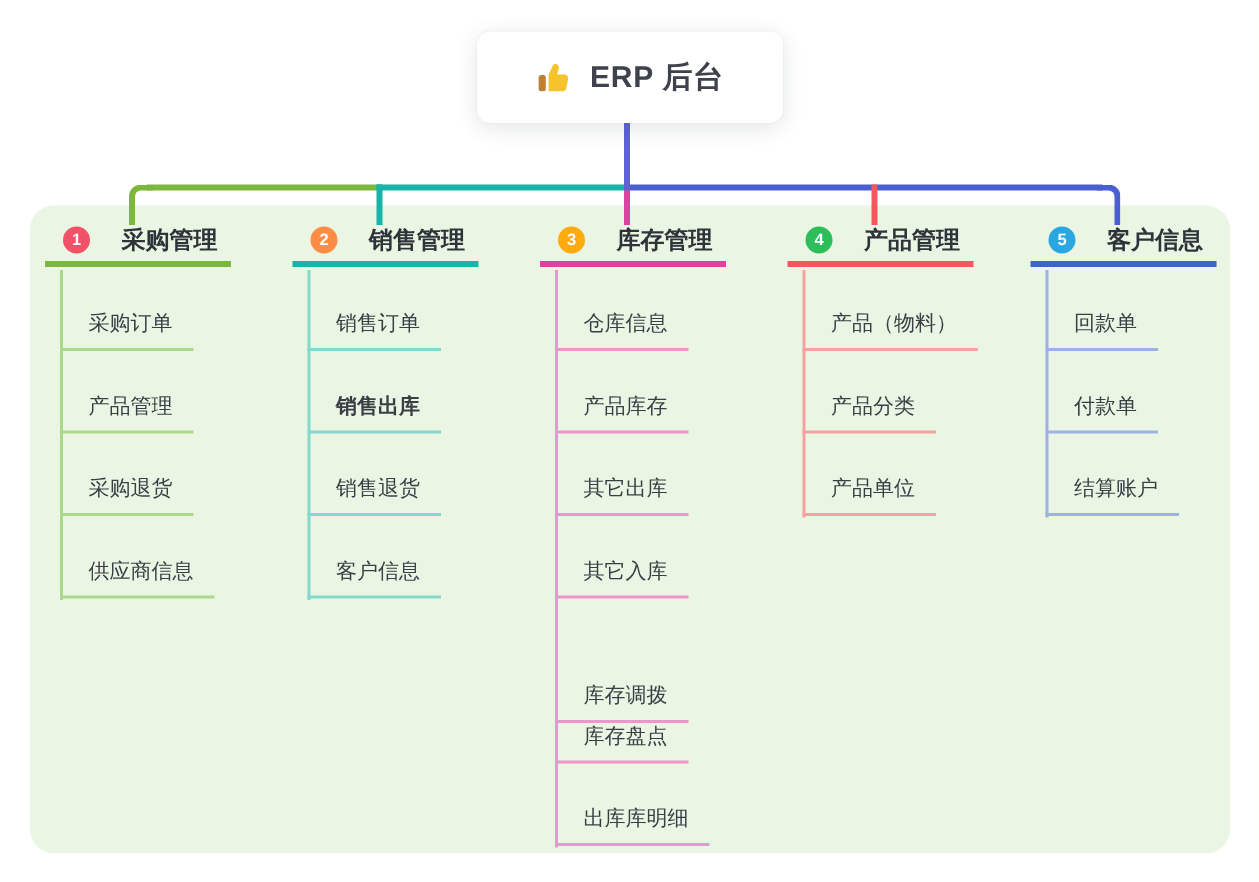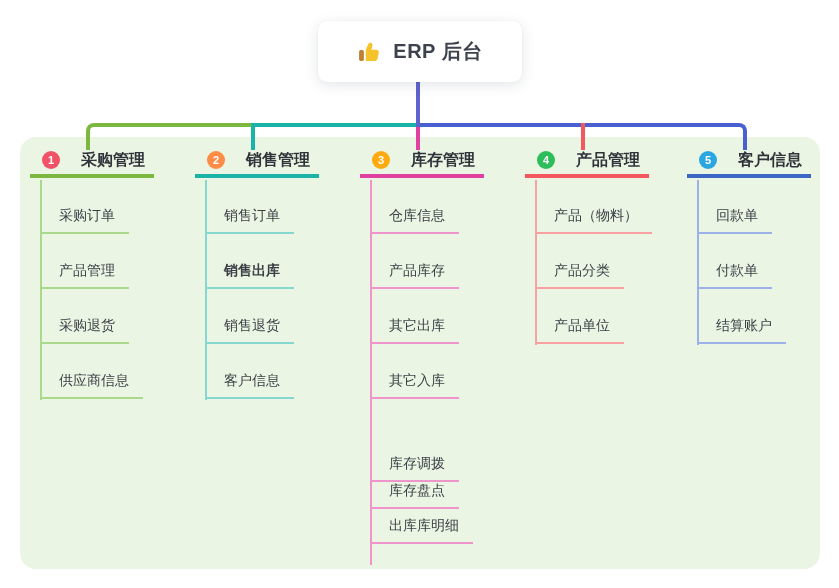--- a/index.html
+++ b/index.html
@@ -70,21 +70,21 @@
         <div class="badge" style="background: rgb(255, 171, 15);">3</div>
         <div class="branch-label">库存管理</div>
       </div>
       <div class="rail" style="left: 370px; top: 180px; height: 385px; background: rgb(240, 148, 204);"></div>
       <div class="child" style="left: 370px; top: 206px; border-bottom: 2px solid rgb(240, 148, 204);">仓库信息</div>
       <div class="child" style="left: 370px; top: 261px; border-bottom: 2px solid rgb(240, 148, 204);">产品库存</div>
       <div class="child" style="left: 370px; top: 371px; border-bottom: 2px solid rgb(240, 148, 204);">其它入库</div>
       <div class="child" style="left: 370px; top: 316px; border-bottom: 2px solid rgb(240, 148, 204);">其它出库</div>
       <div class="child" style="left: 370px; top: 426px; border-bottom: 2px solid rgb(240, 148, 204); margin-top: 28px;">库存调拨</div>
       <div class="child" style="left: 370px; top: 481px; border-bottom: 2px solid rgb(240, 148, 204);">库存盘点</div>
-      <div class="child" style="left: 370px; top: 516px; border-bottom: 2px solid rgb(240, 148, 204);">出库库明细</div>
+      <div class="child" style="left: 370px; top: 536px; border-bottom: 2px solid rgb(240, 148, 204);">出库库明细</div>
       <div class="branch-header" style="left: 525px; top: 146px; border-bottom: 4px solid rgb(244, 87, 94);">
         <div class="badge" style="background: rgb(46, 189, 91);">4</div>
         <div class="branch-label">产品管理</div>
       </div>
       <div class="rail" style="left: 535px; top: 180px; height: 165px; background: rgb(249, 160, 162);"></div>
       <div class="child" style="left: 535px; top: 206px; border-bottom: 2px solid rgb(249, 160, 162);">产品（物料）</div>
       <div class="child" style="left: 535px; top: 261px; border-bottom: 2px solid rgb(249, 160, 162);">产品分类</div>
       <div class="child" style="left: 535px; top: 316px; border-bottom: 2px solid rgb(249, 160, 162);">产品单位</div>
       <div class="branch-header" style="left: 687px; top: 146px; border-bottom: 4px solid rgb(60, 102, 197);">
         <div class="badge" style="background: rgb(42, 167, 225);">5</div>

